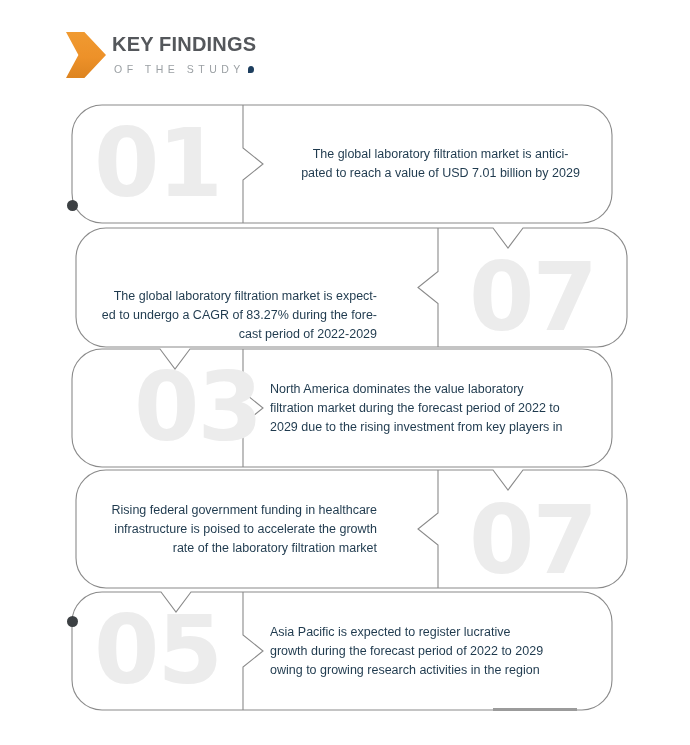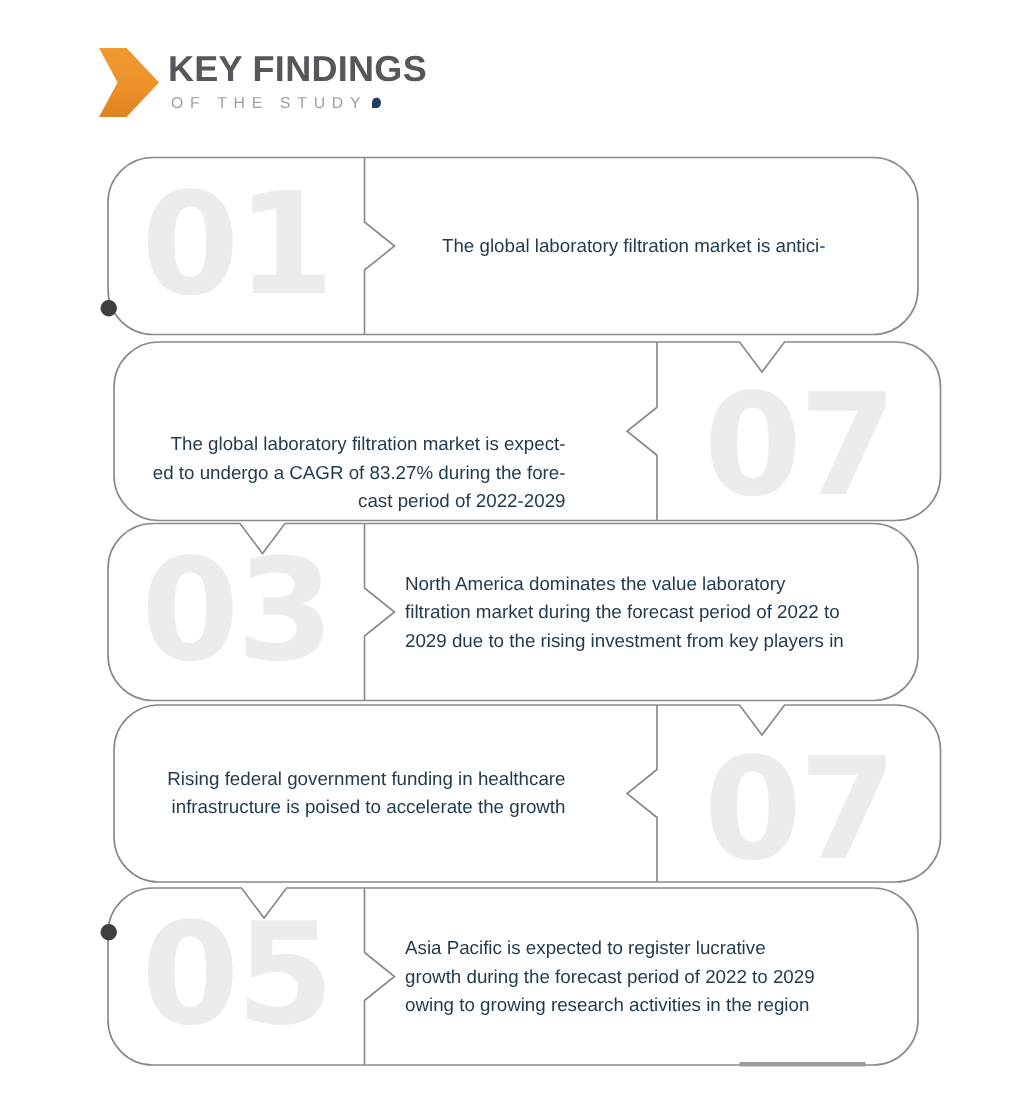--- a/index.html
+++ b/index.html
@@ -8,21 +8,21 @@
     font-family:"Liberation Sans",sans-serif;
   }
   
   .logo-arrow{
     position:absolute;left:66px;top:32px;width:40px;height:46px;
     background:linear-gradient(180deg,#F09A31 0%,#ED9129 55%,#DD8420 100%);
     clip-path:polygon(0 0,46% 0,100% 50%,46% 100%,0 100%,31% 50%);
   }
   .hdr-title{
     position:absolute;left:112px;top:33px;
-    font-size:24px;font-weight:800;letter-spacing:.2px;color:#54575B;
+    font-size:20px;font-weight:800;letter-spacing:.2px;color:#54575B;
   }
   .hdr-sub{
     position:absolute;left:114px;top:63px;
     font-size:10.5px;font-weight:500;letter-spacing:4.5px;color:#9BA0A4;
   }
   .sub-mark{
     display:inline-block;width:6px;height:7px;border-radius:50% 50% 50% 0;
     background:#1D3E5E;margin-left:3px;vertical-align:baseline;
   }
   
@@ -48,63 +48,65 @@
 </head>
 <body>
 
 <div id="canvas">
 
   <div class="logo-arrow"></div>
   <div class="hdr-title">KEY FINDINGS</div>
   <div class="hdr-sub"><span>OF THE STUDY</span><span class="sub-mark"></span></div>
 
   <div id="bubbles">
-      <div class="bubble" style="left: 72px; top: 105px; width: 540px; height: 118px;">
+      <div class="bubble" style="left: 72px; top: 105px; width: 540px; height: 118px; padding-left: 36px;">
         <svg width="542" height="120" viewBox="-1 -1 542 120">
           <path d="M 30 0 L 510 0 A 30 30 0 0 1 540 30 L 540 88 A 30 30 0 0 1 510 118 L 30 118 A 30 30 0 0 1 0 88 L 0 30 A 30 30 0 0 1 30 0" fill="none" stroke="#8A8A8A" stroke-width="1.1"></path>
           <path d="M 171 0 L 171 43 L 191 59 L 171 75 L 171 118" fill="none" stroke="#8A8A8A" stroke-width="1.1"></path>
         </svg>
         <div class="num" style="left: 0px; width: 171px; transform: translateY(0px);">01</div>
         <div class="txt" style="left: 171px; right: 10px; text-align: center;">
           <div class="line">The global laboratory filtration market is antici-</div>
+          <div class="line">pated to reach a value of USD 7.01 billion by 2029</div>
         </div>
       </div>
       <div class="bubble" style="left: 76px; top: 228px; width: 551px; height: 119px;">
         <svg width="553" height="121" viewBox="-1 -1 553 121">
           <path d="M 30 0 L 417 0 L 432 20 L 447 0 L 521 0 A 30 30 0 0 1 551 30 L 551 89 A 30 30 0 0 1 521 119 L 30 119 A 30 30 0 0 1 0 89 L 0 30 A 30 30 0 0 1 30 0" fill="none" stroke="#8A8A8A" stroke-width="1.1"></path>
           <path d="M 362 0 L 362 43.5 L 342 59.5 L 362 75.5 L 362 119" fill="none" stroke="#8A8A8A" stroke-width="1.1"></path>
         </svg>
         <div class="num" style="left: 362px; width: 189px; transform: translateY(10px);">07</div>
         <div class="txt" style="left: 24px; right: 250px; text-align: right; margin-top: 28px;">
           <div class="line">The global laboratory filtration market is expect-</div>
           <div class="line">ed to undergo a CAGR of 83.27% during the fore-</div>
           <div class="line">cast period of 2022-2029</div>
         </div>
       </div>
       <div class="bubble" style="left: 72px; top: 349px; width: 540px; height: 118px;">
         <svg width="542" height="120" viewBox="-1 -1 542 120">
           <path d="M 30 0 L 88 0 L 103 20 L 118 0 L 510 0 A 30 30 0 0 1 540 30 L 540 88 A 30 30 0 0 1 510 118 L 30 118 A 30 30 0 0 1 0 88 L 0 30 A 30 30 0 0 1 30 0" fill="none" stroke="#8A8A8A" stroke-width="1.1"></path>
           <path d="M 171 0 L 171 43 L 191 59 L 171 75 L 171 118" fill="none" stroke="#8A8A8A" stroke-width="1.1"></path>
         </svg>
-        <div class="num" style="left: 0px; width: 171px; transform: translateY(0px);">03</div>
+        <div class="num" style="left: 0px; width: 171px; transform: translateY(0px); padding-left: 40px;">03</div>
         <div class="txt" style="left: 198px; right: 6px; text-align: left;">
           <div class="line">North America dominates the value laboratory</div>
           <div class="line">filtration market during the forecast period of 2022 to</div>
           <div class="line">2029 due to the rising investment from key players in</div>
         </div>
       </div>
       <div class="bubble" style="left: 76px; top: 470px; width: 551px; height: 118px;">
         <svg width="553" height="120" viewBox="-1 -1 553 120">
           <path d="M 30 0 L 417 0 L 432 20 L 447 0 L 521 0 A 30 30 0 0 1 551 30 L 551 88 A 30 30 0 0 1 521 118 L 30 118 A 30 30 0 0 1 0 88 L 0 30 A 30 30 0 0 1 30 0" fill="none" stroke="#8A8A8A" stroke-width="1.1"></path>
           <path d="M 362 0 L 362 43 L 342 59 L 362 75 L 362 118" fill="none" stroke="#8A8A8A" stroke-width="1.1"></path>
         </svg>
         <div class="num" style="left: 362px; width: 189px; transform: translateY(12px);">07</div>
         <div class="txt" style="left: 24px; right: 250px; text-align: right;">
           <div class="line">Rising federal government funding in healthcare</div>
           <div class="line">infrastructure is poised to accelerate the growth</div>
+          <div class="line">rate of the laboratory filtration market</div>
         </div>
       </div>
       <div class="bubble" style="left: 72px; top: 592px; width: 540px; height: 118px; padding-left: 44px;">
         <svg width="542" height="120" viewBox="-1 -1 542 120">
           <path d="M 30 0 L 89 0 L 104 20 L 119 0 L 510 0 A 30 30 0 0 1 540 30 L 540 88 A 30 30 0 0 1 510 118 L 30 118 A 30 30 0 0 1 0 88 L 0 30 A 30 30 0 0 1 30 0" fill="none" stroke="#8A8A8A" stroke-width="1.1"></path>
           <path d="M 171 0 L 171 43 L 191 59 L 171 75 L 171 118" fill="none" stroke="#8A8A8A" stroke-width="1.1"></path>
         </svg>
         <div class="num" style="left: 0px; width: 171px; transform: translateY(0px);">05</div>
         <div class="txt" style="left: 198px; right: 6px; text-align: left;">
           <div class="line">Asia Pacific is expected to register lucrative</div>

